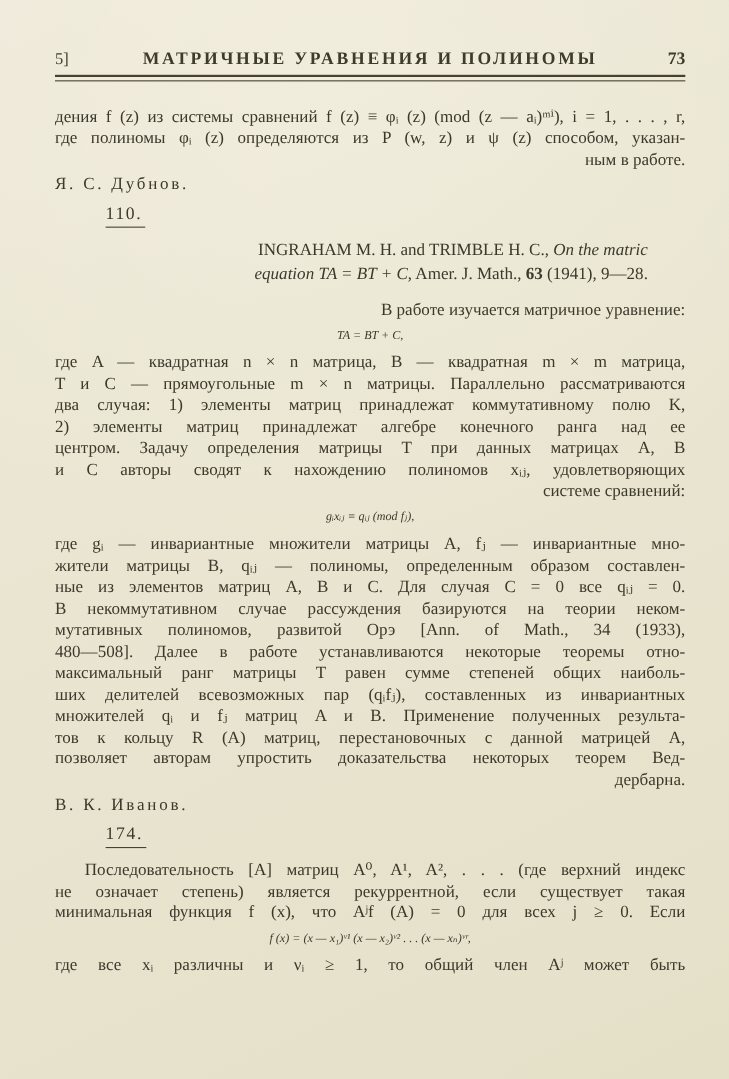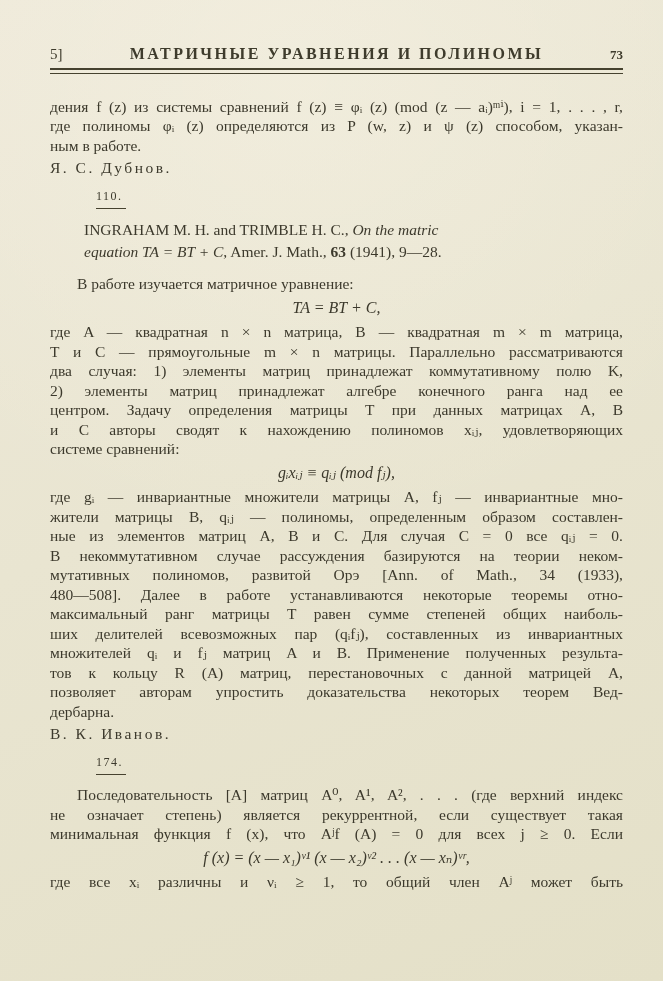--- a/index.html
+++ b/index.html
@@ -14,34 +14,34 @@
       linear-gradient(155deg,#eee9d9 0%,#e9e5d1 45%,#e4e0c8 100%);
     color:#3c392c;
     font-family:"Liberation Serif","DejaVu Serif",serif;
     font-size:15.5px;
     line-height:19.5px;
     overflow:hidden;
   }
   .header{display:flex;align-items:baseline;color:#3e3b2c;}
   .header .hleft{width:70px;font-size:15px;}
   .header .hcenter{flex:1;text-align:center;font-size:16px;font-weight:bold;letter-spacing:2.5px;}
-  .header .hright{width:70px;text-align:right;font-size:13px;font-weight:bold;}
+  .header .hright{width:70px;text-align:right;font-size:16px;font-weight:bold;}
   .rule{margin-top:3px;height:3px;border-top:2px solid #46422f;border-bottom:1px solid #46422f;margin-bottom:23px;}
   .para{margin:0;}
-  .para .line{white-space:normal;}
+  .para .line{white-space:normal;text-align:right;}
   .jl{text-align:justify;text-align-last:justify;}
   .para.indent .line:first-child{text-indent:27px;}
   .sig{letter-spacing:2.5px;padding-right:6px;margin:3px 0 7px;}
   .entry-num{margin:4px 0 10px 46px;}
-  .entry-num .num{display:inline-block;font-size:12px;letter-spacing:1.5px;border-bottom:1.5px solid #46422f;padding:0 3px 2px 0;}
-  .ref{text-align:left;line-height:21.5px;margin:0 34px 12px;font-family:Liberation Serif, serif;}
+  .entry-num .num{display:inline-block;font-size:16px;letter-spacing:1.5px;border-bottom:1.5px solid #46422f;padding:0 3px 2px 0;}
+  .ref{text-align:right;line-height:21.5px;margin:0 34px 12px;font-family:Liberation Serif, serif;}
   .s-n{font-style:normal;}
   .s-i{font-style:italic;}
   .s-b{font-weight:bold;}
-  .formula{text-align:center;font-style:italic;font-size:16px;margin:4px 0 5px;}
+  .formula{text-align:center;font-style:italic;font-size:11px;margin:4px 0 5px;}
 </style>
 </head>
 <body>
 
 <div class="page">
 
   <div class="header">
     <span class="hleft">5]</span>
     <span class="hcenter">МАТРИЧНЫЕ  УРАВНЕНИЯ  И  ПОЛИНОМЫ</span>
     <span class="hright">73</span>

